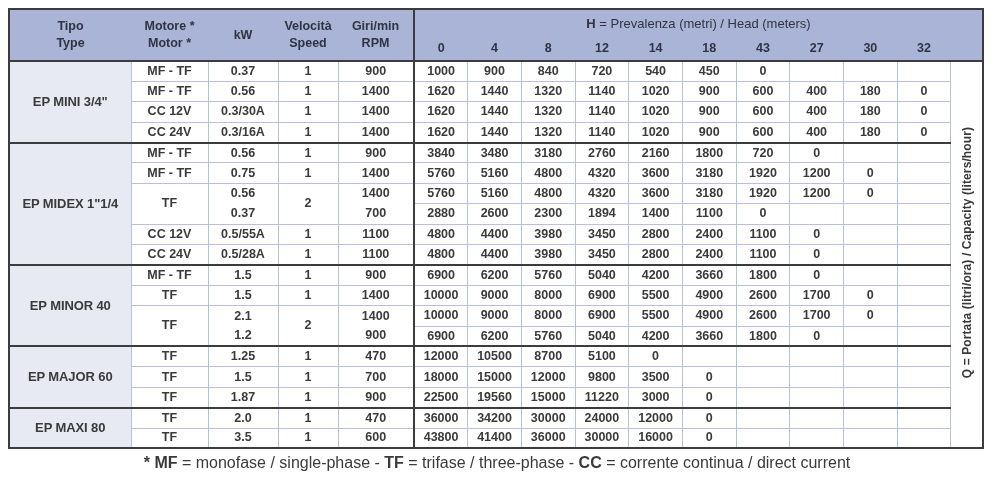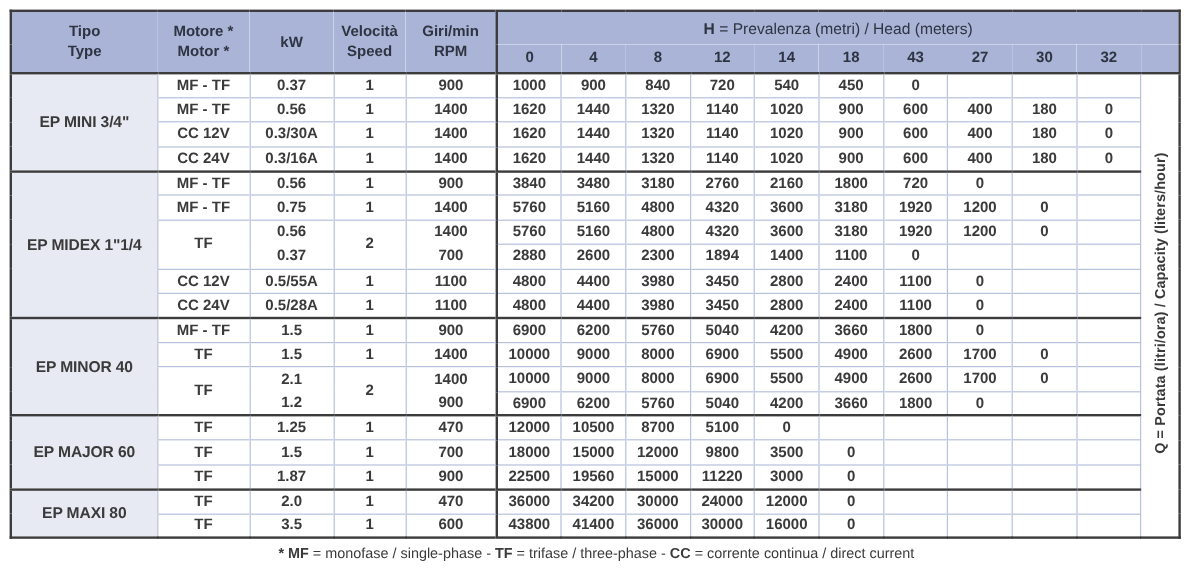--- a/index.html
+++ b/index.html
@@ -66,21 +66,21 @@
     transform:rotate(180deg);
     white-space:nowrap;
     font-weight:bold;
     font-size:12px;
     letter-spacing:0.1px;
   }
   .footnote{
     position:absolute;left:0;right:0;top:454px;
     margin:0;
     text-align:center;
-    font-size:12px;
+    font-size:16px;
     font-weight:normal;
     color:var(--text);
   }
 </style>
 </head>
 <body>
 
 <div class="page">
 
   <table class="spec">

